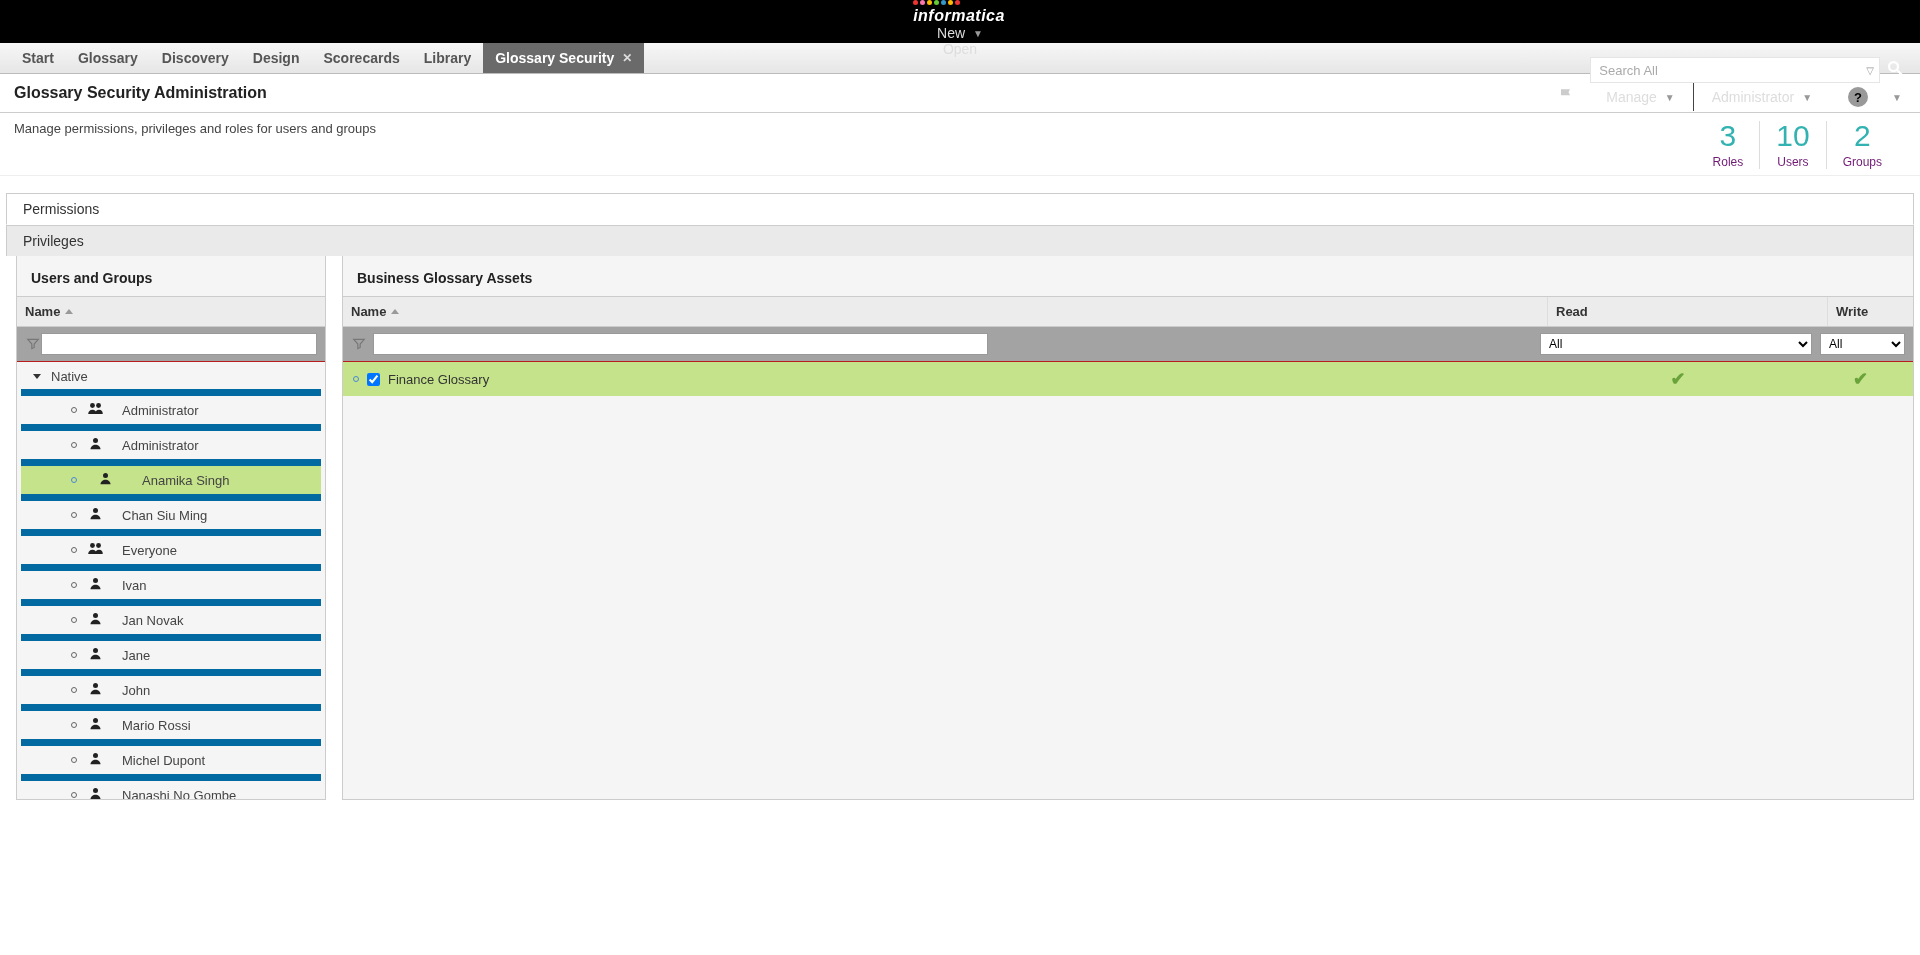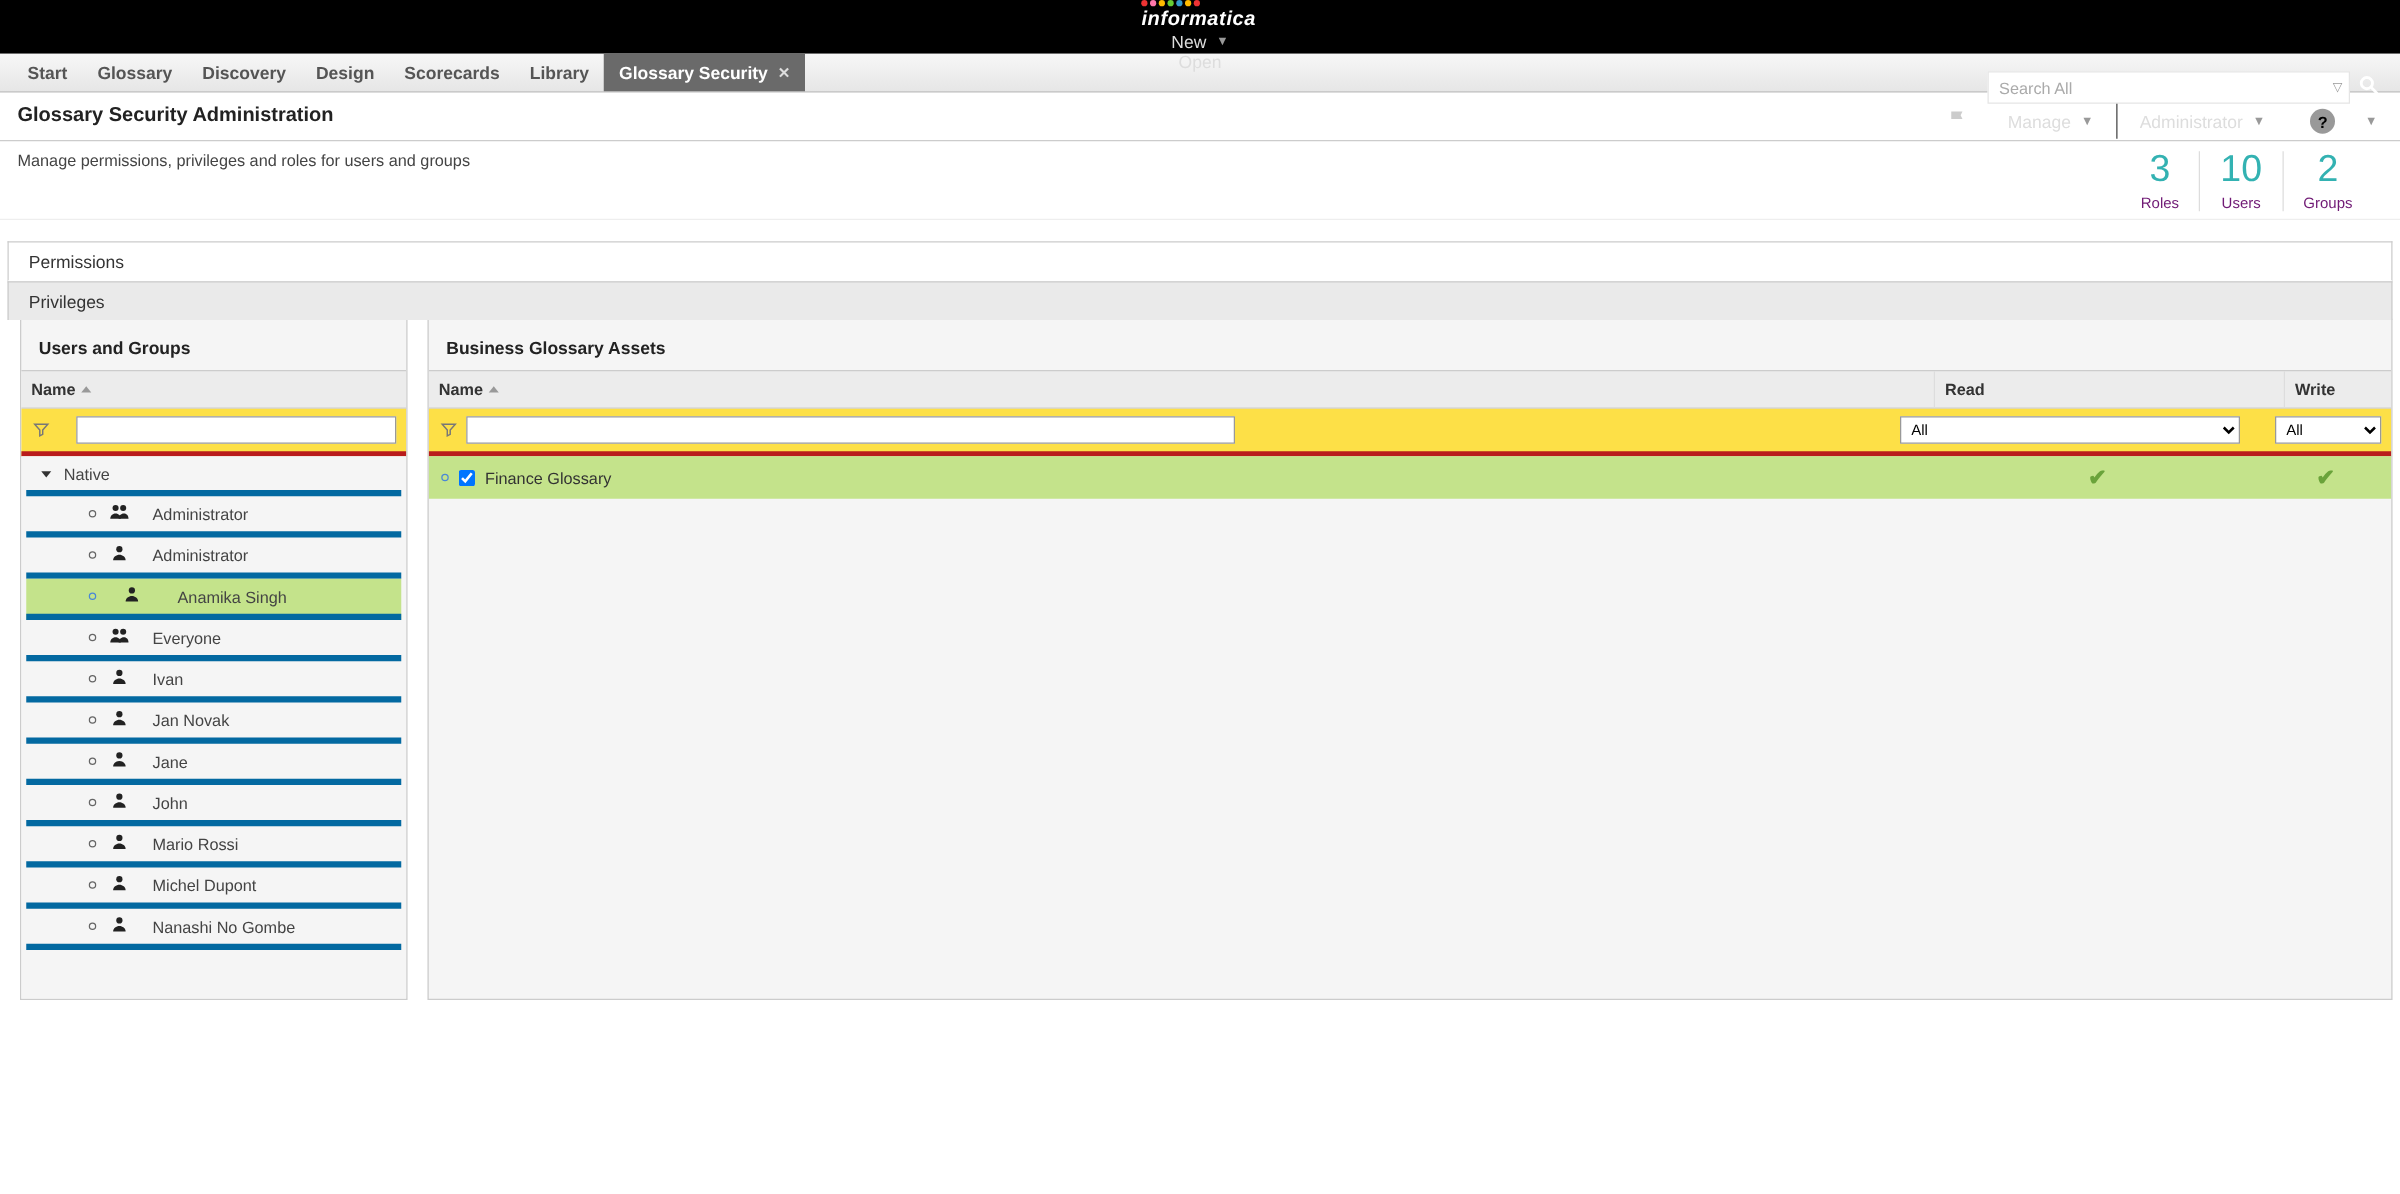--- a/index.html
+++ b/index.html
@@ -47,28 +47,28 @@
 
 .panels { display:flex; gap:16px; margin:0 0 0 16px; align-items:stretch; height:545px;border-radius:29px; }
 .panel { border:1px solid #ccc; background:#f5f5f5; display:flex; flex-direction:column; overflow:hidden; }
 .panel-left { width:310px; }
 .panel-right { flex:1; margin-right:6px; }
 .panel-title { font-weight:bold; font-size:14px; padding:14px 14px 10px; color:#222; }
 .col-header { border-top:1px solid #ccc; border-bottom:1px solid #ccc; background:#ececec; display:flex; }
 .ch { padding:7px 8px; font-size:13px; font-weight:bold; color:#333; border-right:1px solid #ddd; display:flex; align-items:center; gap:5px; }
 .ch:last-child { border-right:none; }
 .sort-tri { width:0; height:0; border-left:4px solid transparent; border-right:4px solid transparent; border-bottom:5px solid #999; }
-.filter-row { display:flex; align-items:center; padding:6px 8px; gap:20px; border-bottom:4px solid #b91c1c; background:#fde047; }
+.filter-row { display:flex; align-items:center; padding:6px 8px; gap:0; border-bottom:1px solid #b91c1c; background:#a3a3a3; }
 .filter-icon { color:#888; font-size:14px; display:flex; align-items:center; }
 .filter-input { flex:1; height:22px; border:1px solid #999; padding:0 4px; font-size:12px; }
 .sel { height:22px; border:1px solid #999; font-size:12px; padding:0 4px; background:#fff; min-width:0; }
 
 
 .tree { flex:1; overflow:auto; background:#f5f5f5; padding:2px 0; }
-.tree-row { display:flex; align-items:center; padding:5px 6px 5px 12px; border-bottom:5px solid #0369a1; font-size:13px; color:#333; cursor:default; gap:8px; margin:0 4px; }
+.tree-row { display:flex; align-items:center; padding:5px 6px 5px 12px; border-bottom:7px solid #0369a1; font-size:13px; color:#333; cursor:default; gap:8px; margin:0 4px; }
 .tree-row.group { font-weight:normal; }
 .tree-row .expander { width:0; height:0; border-left:4px solid transparent; border-right:4px solid transparent; border-top:5px solid #333; margin-right:2px; }
 .tree-row .bullet { width:6px; height:6px; border:1px solid #666; border-radius:50%; display:inline-block; }
 .tree-row .bullet.blue { border-color:#4a88d6; }
 .user-icon svg, .group-icon svg { width:17px; height:15px; }
 .tree-row .name { color:#444; }
 .tree-row.child { padding-left:50px; }
 .tree-row.child .bullet { margin-left:0; }
 .tree-row .uicon { margin-left:2px; }
 .tree-row.selected { background:#c4e38b;gap:18px; }
@@ -243,20 +243,28 @@
         <div class="tree-row child selected">
           <span class="bullet blue"></span>
           <span class="uicon user-icon"><svg viewBox="0 0 24 24" fill="#222">
               <circle cx="12" cy="7" r="4"></circle>
               <path d="M4 21c0-4 4-7 8-7s8 3 8 7z"></path>
             </svg></span>
           <span class="name">Anamika Singh</span>
         </div>
         <div class="tree-row child">
           <span class="bullet"></span>
+          <span class="uicon user-icon"><svg viewBox="0 0 24 24" fill="#222">
+              <circle cx="12" cy="7" r="4"></circle>
+              <path d="M4 21c0-4 4-7 8-7s8 3 8 7z"></path>
+            </svg></span>
+          <span class="name">Chan Siu Ming</span>
+        </div>
+        <div class="tree-row child">
+          <span class="bullet"></span>
           <span class="uicon group-icon"><svg viewBox="0 0 28 24" fill="#222">
               <circle cx="9" cy="7" r="4"></circle>
               <circle cx="19" cy="7" r="4"></circle>
               <path d="M2 21c0-4 3-7 7-7s7 3 7 7z"></path>
               <path d="M13 21c0-4 3-7 7-7s6 3 6 7z"></path>
             </svg></span>
           <span class="name">Everyone</span>
         </div>
         <div class="tree-row child">
           <span class="bullet"></span>

